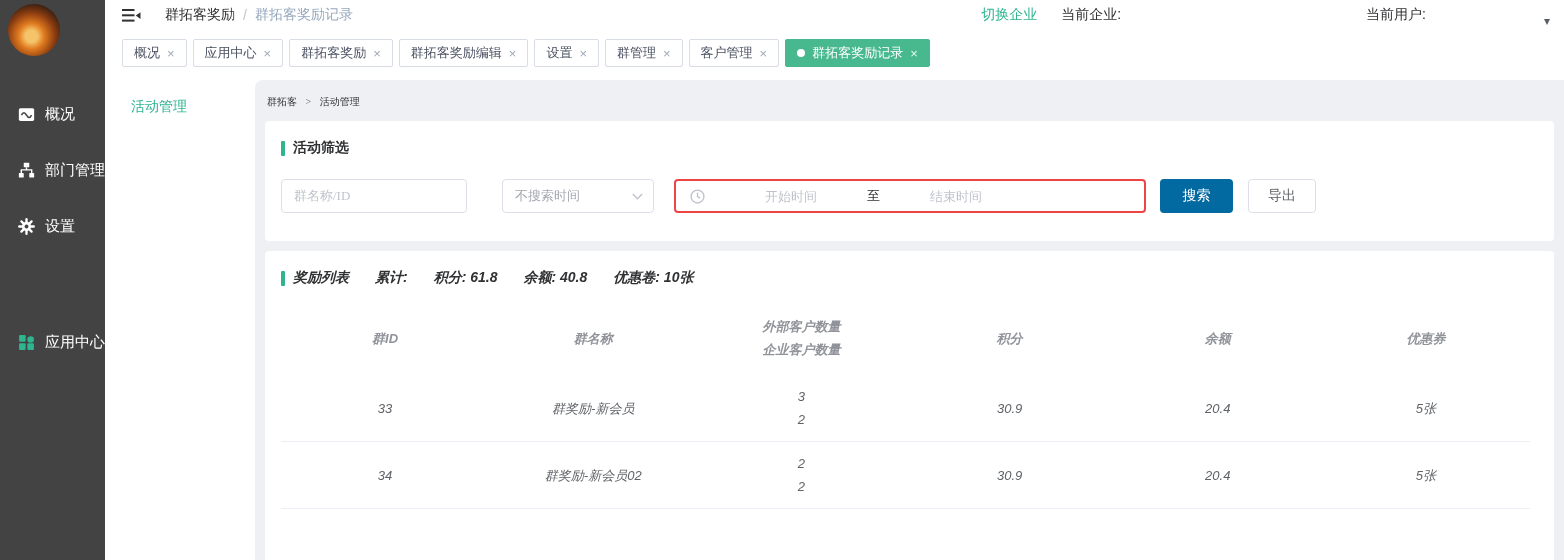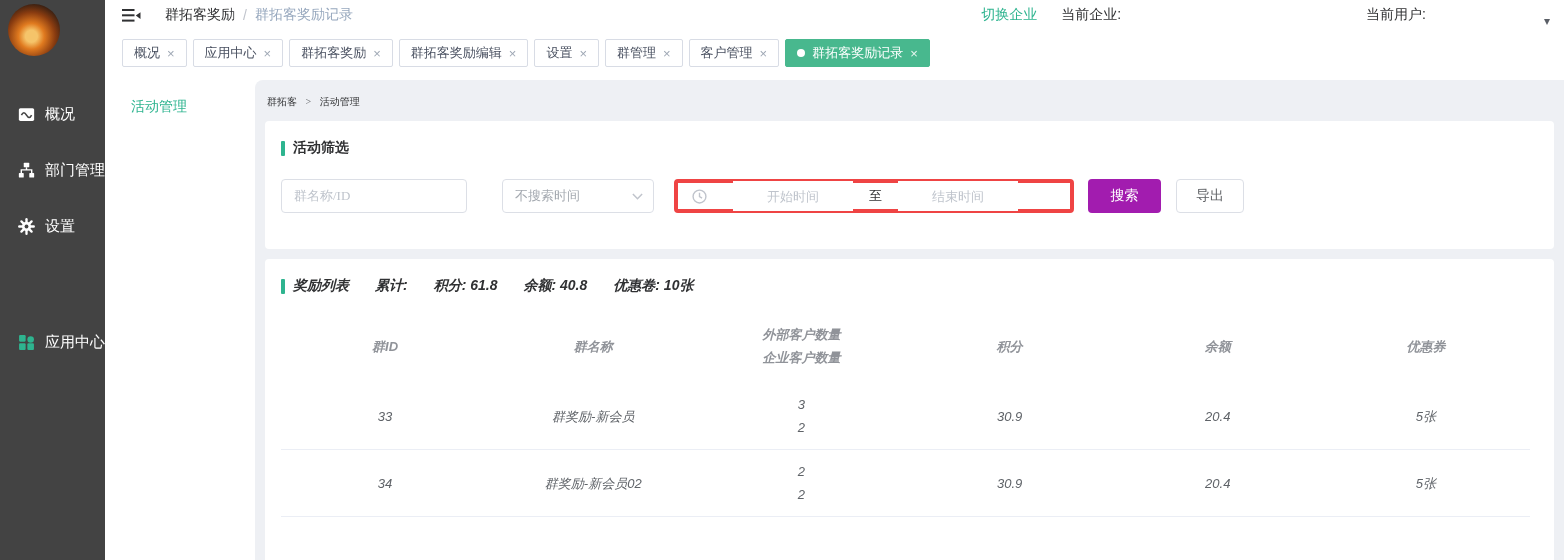--- a/index.html
+++ b/index.html
@@ -51,21 +51,21 @@
   
   .workspace { flex: 1; display: flex; background: #fff; min-height: 0; }
   .submenu { width: 150px; background: #fff; flex-shrink: 0; padding: 26px 0 0 26px; }
   .submenu-item { color: #2eb48f; font-size: 14px; cursor: pointer; }
   .content { flex: 1; background: #eef0f4; border-radius: 8px 0 0 0; margin-top: 8px; min-width: 0; overflow: hidden; }
 
   .crumb { padding: 15px 0 12px 12px; font-size: 10px; color: #303133; font-family: Liberation Serif, serif; }
   .crumb .sep { margin: 0 6px; color: #606266; }
 
   .card { background: #fff; border-radius: 4px; margin: 0 10px 10px 10px; }
-  .filter-card { padding: 18px 16px 36px 16px; }
+  .filter-card { padding: 18px 16px 28px 16px; }
   .table-card { padding: 18px 24px 0 16px; height: 324px; font-style: italic; }
 
   .sec-title { display: flex; align-items: center; gap: 8px; }
   .green-bar { width: 4px; height: 15px; background: #2eb48f; border-radius: 1px; }
   .sec-title b { font-size: 14px; color: #303133; font-weight: 700; }
 
   
   .filter-row { display: flex; align-items: center; margin-top: 22px; }
   .inp {
     height: 34px; border: 1px solid #dcdfe6; border-radius: 4px; font-size: 13px;
@@ -74,32 +74,32 @@
   }
   .inp::placeholder { color: #bfc4cc; }
   .group-inp { width: 186px; }
   .select-box {
     width: 152px; height: 34px; border: 1px solid #dcdfe6; border-radius: 4px;
     display: flex; align-items: center; padding: 0 10px 0 12px; margin-left: 35px;
     color: #a4a9b0; font-size: 13px; cursor: pointer; background: #fff;
   }
   .select-box .chev { margin-left: auto; display: inline-flex; }
   .range-box {
-    width: 400px; height: 34px; border: 4px solid #ef4444; border-radius: 4px;
+    width: 472px; height: 34px; border: 2px solid #ef4444; border-radius: 4px;
     display: flex; align-items: center; margin-left: 20px; padding: 0 10px 0 14px; background: #fff;
   }
   .range-box .clock { display: inline-flex; margin-right: 26px; }
   .range-inp { border: none; height: 30px; width: 120px; text-align: center; font-size: 13px; color: #606266; outline: none; }
   .range-inp::placeholder { color: #bfc4cc; }
   .range-sep { color: #303133; font-size: 13px; margin: 0 16px; }
   .btn {
     height: 34px; border-radius: 4px; font-size: 14px; cursor: pointer; border: 1px solid transparent;
     font-family: "Liberation Sans", "DejaVu Sans", sans-serif;
   }
-  .btn-search { width: 73px; margin-left: 14px; background: #a21caf; color: #fff; }
+  .btn-search { width: 73px; margin-left: 14px; background: #0369a1; color: #fff; }
   .btn-export { width: 68px; margin-left: 15px; background: #fff; color: #606266; border-color: #dcdfe6; }
 
   
   .summary { display: flex; align-items: center; gap: 8px; }
   .summary b { font-size: 14px; color: #303133; }
   .summary .stat { margin-left: 18px; }
 
   
   .tbl { margin-top: 14px; }
   .tr { display: grid; grid-template-columns: repeat(6, 1fr); align-items: center; border-bottom: 1px solid #ebeef5; }

